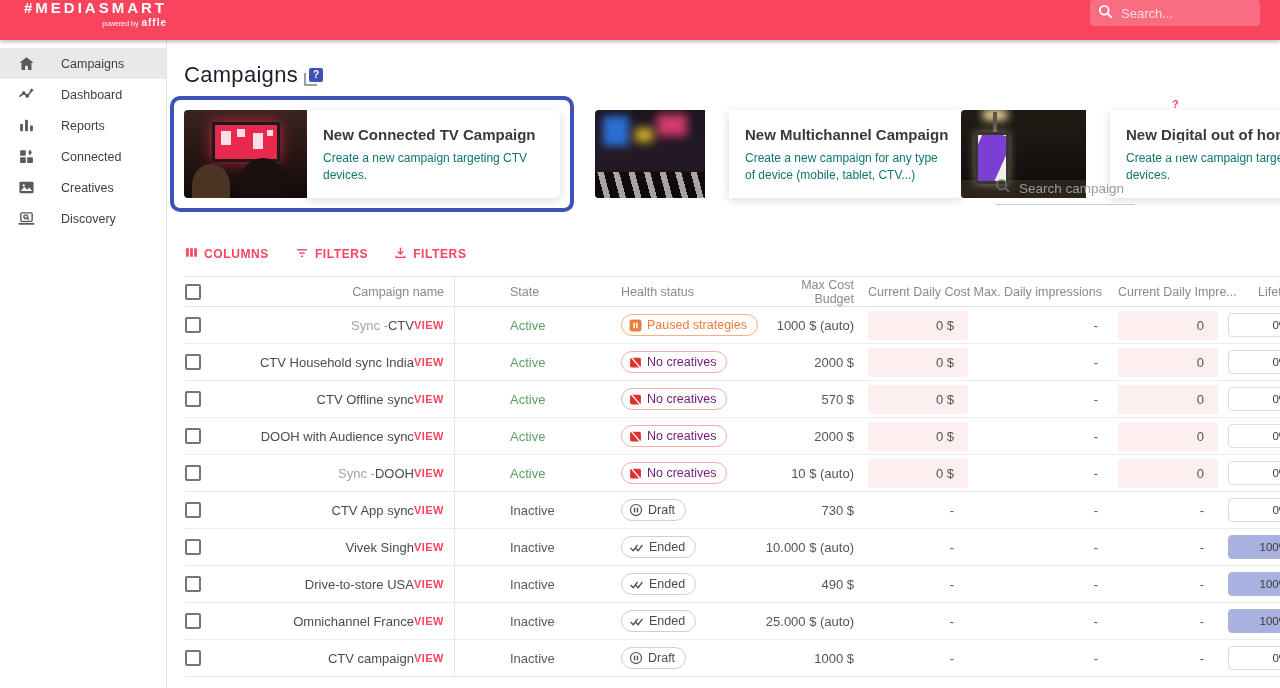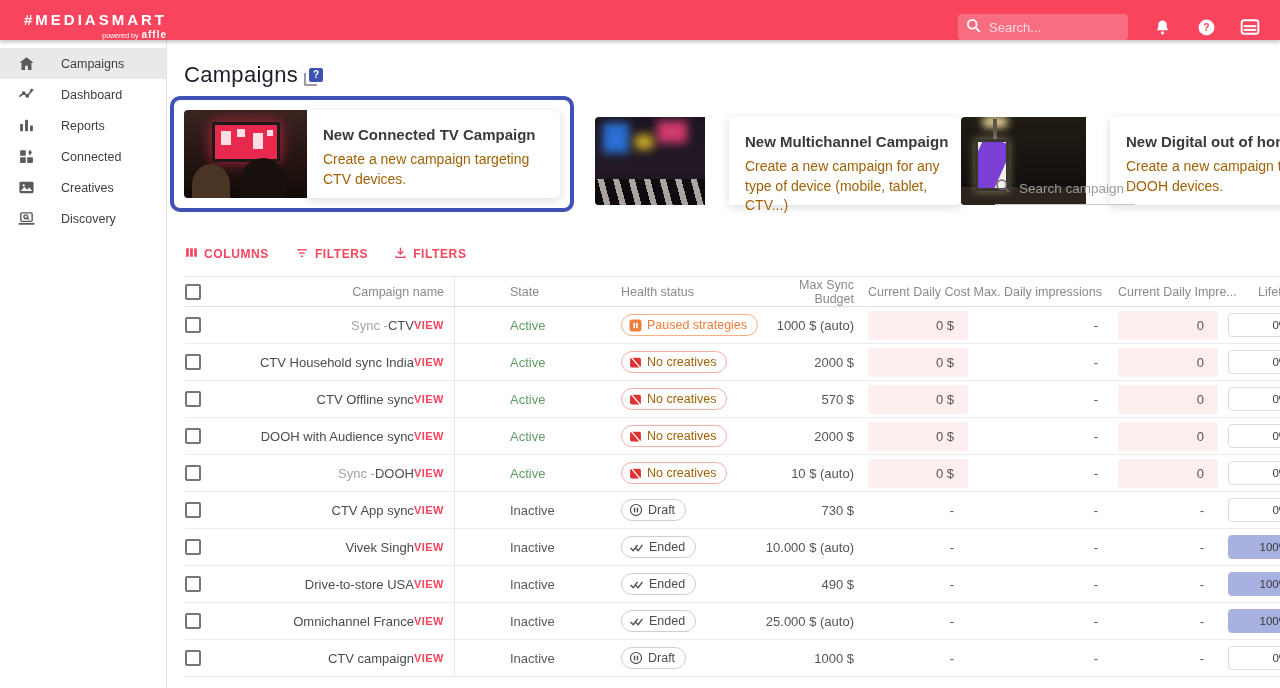--- a/index.html
+++ b/index.html
@@ -2,27 +2,27 @@
 <html><head>
 <meta charset="utf-8">
 <style>
   * { margin:0; padding:0; box-sizing:border-box; }
   html,body { width:1280px; height:688px; overflow:hidden; background:#fff;
     font-family:"Liberation Sans", sans-serif; }
   body { position:relative; }
 
   
   .topbar { position:absolute; top:0; left:0; width:1280px; height:40px;
-    background:#f8445d; display:flex; align-items:flex-end; z-index:30;
+    background:#f8445d; display:flex; align-items:flex-start; z-index:30;
     box-shadow:0 2px 4px rgba(0,0,0,0.25); }
   .logo-wrap { margin-left:24px; display:flex; flex-direction:column; align-items:flex-end; }
   .logo-main { color:#fff; font-weight:bold; font-size:15px; letter-spacing:3px; line-height:15px; }
   .logo-sub { color:#fff; font-size:7px; margin-top:2px; display:flex; align-items:baseline; gap:3px; }
   .logo-brand { font-size:10px; font-weight:bold; letter-spacing:1px; }
-  .topbar-right { margin-left:auto; display:flex; align-items:center; gap:24px; margin-right:20px; }
+  .topbar-right { margin-left:auto; display:flex; align-items:center; gap:24px; margin-right:20px;flex-direction:column; }
   .hsearch { width:170px; height:26px; background:rgba(255,255,255,0.22); border-radius:4px;
     display:flex; align-items:center; padding:0 8px; gap:8px; }
   .hsearch input { border:none; outline:none; background:transparent; color:#fff;
     font-size:13px; width:120px; font-family:"Liberation Sans",sans-serif; }
   .hsearch input::placeholder { color:rgba(255,255,255,0.75); }
   .hicon { width:20px; height:20px; display:flex; align-items:center; justify-content:center; cursor:pointer; }
 
   
   .sidebar { position:absolute; top:40px; left:0; width:167px; height:648px;
     background:#fff; border-right:1px solid #e2e2e2; padding-top:8px; z-index:20; }
@@ -37,30 +37,30 @@
   .page-head { display:flex; align-items:center; gap:10px; padding:22px 0 0 17px; }
   .page-title { font-size:22px; color:#1d1d2b; font-weight:500; letter-spacing:0.3px; }
   .help-badge { position:relative; width:15px; height:15px; margin-top:4px; }
   .help-badge .bracket { position:absolute; left:-4px; top:3px; width:13px; height:13px;
     border-left:2px solid #9a9aa8; border-bottom:2px solid #9a9aa8; }
   .help-badge .qbox { position:absolute; left:1px; top:-2px; width:14px; height:14px;
     background:#3f51b5; color:#fff; font-size:10px; font-weight:bold;
     display:flex; align-items:center; justify-content:center; border-radius:2px; }
 
   
-  .cards-row { display:flex; align-items:center; margin:8px 0 0 3px; }
+  .cards-row { display:flex; align-items:flex-start; margin:8px 0 0 3px; }
   .card-sel-wrap { border:4px solid #3f51b5; border-radius:10px; padding:10px; }
   .card { display:flex; width:376px; height:88px; cursor:pointer; }
   .card.unsel { margin-top:14px;gap:24px; }
   .card .cimg { width:123px; height:88px; border-radius:4px 0 0 4px; flex:0 0 auto;
     position:relative; overflow:hidden; }
   .card .cbody { flex:1; background:#fff; border-radius:0 6px 6px 0;
     box-shadow:0 2px 10px rgba(0,0,0,0.15); padding:16px 14px 0 16px; }
   .card .ctitle { font-size:15px; font-weight:600; color:#3a3a3a; margin-bottom:7px; white-space:nowrap; }
-  .card .cdesc { font-size:14px; color:#a16207; line-height:1.4; }
+  .card .cdesc { font-size:12px; color:#0f766e; line-height:1.4; }
   .card2 { width:345px; margin-left:21px; }
   .card2 .cimg { width:110px; }
   .card3 { width:360px; margin-left:21px; }
   .card3 .cimg { width:125px; }
 
   
   .img-ctv { background:linear-gradient(180deg,#3a2420 0%,#241512 55%,#120b09 100%); }
   .img-ctv .tv { position:absolute; left:28px; top:12px; width:68px; height:40px;
     background:#e8294d; border:3px solid #1a1a1a; border-radius:2px;
     box-shadow:0 0 14px rgba(232,41,77,0.8); }
@@ -113,21 +113,21 @@
   .nm-muted { color:#a4a4a4; }
   .nm-main { color:#4c4c4c; }
   .view { color:#f8445d; font-size:11px; font-weight:bold; letter-spacing:0.5px; cursor:pointer; }
   .c-state { width:150px; padding-left:55px; }
   .state-active { color:#5f9d63; }
   .state-inactive { color:#5a5a5a; }
   .c-health { width:160px; padding-left:16px; }
   .badge { display:inline-flex; align-items:center; gap:5px; border-radius:13px;
     padding:3px 10px 3px 7px; font-size:12.5px; white-space:nowrap; background:#fff; }
   .badge.paused { border:1px solid #f3b183; color:#ed7d3b; }
-  .badge.nocreatives { border:1px solid #f0b0a8; color:#a16207; }
+  .badge.nocreatives { border:1px solid #f0b0a8; color:#701a75; }
   .badge.draft, .badge.ended { border:1px solid #cfcfcf; color:#4c4c4c; }
   .bicon { display:flex; align-items:center; }
   .c-budget { width:95px; text-align:right; padding-right:6px; }
   .c-cost { width:100px; margin-left:8px; align-self:stretch; display:flex; align-items:center; }
   .pinkcell { background:#fdeef0; width:100%; height:29px; display:flex; align-items:center;
     justify-content:flex-end; padding-right:14px; border-radius:2px; }
   .plain-dash { width:100%; text-align:right; padding-right:14px; }
   .c-maximpr { width:140px; text-align:right; padding-right:10px; }
   .c-curimpr { width:100px; margin-left:10px; align-self:stretch; display:flex; align-items:center; }
   .c-life { width:80px; margin-left:10px; }
@@ -336,21 +336,21 @@
     <div class="trow thead">
       <div class="cell c-check">
           <span class="checkbox"></span>
         </div>
       <div class="cell c-name">
           <span>Campaign name</span>
           <span></span>
         </div>
       <div class="cell c-state"><span>State</span></div>
       <div class="cell c-health"><span>Health status</span></div>
-      <div class="cell c-budget"><span>Max Sync Budget</span></div>
+      <div class="cell c-budget"><span>Max Cost Budget</span></div>
       <div class="cell c-cost">
           <span class="hc">Current Daily Cost</span>
         </div>
       <div class="cell c-maximpr"><span>Max. Daily impressions</span></div>
       <div class="cell c-curimpr">
           <span class="hc">Current Daily Impre...</span>
         </div>
       <div class="cell c-life"><span>Lifetime...</span></div>
     </div>
     <div id="rows-host">

